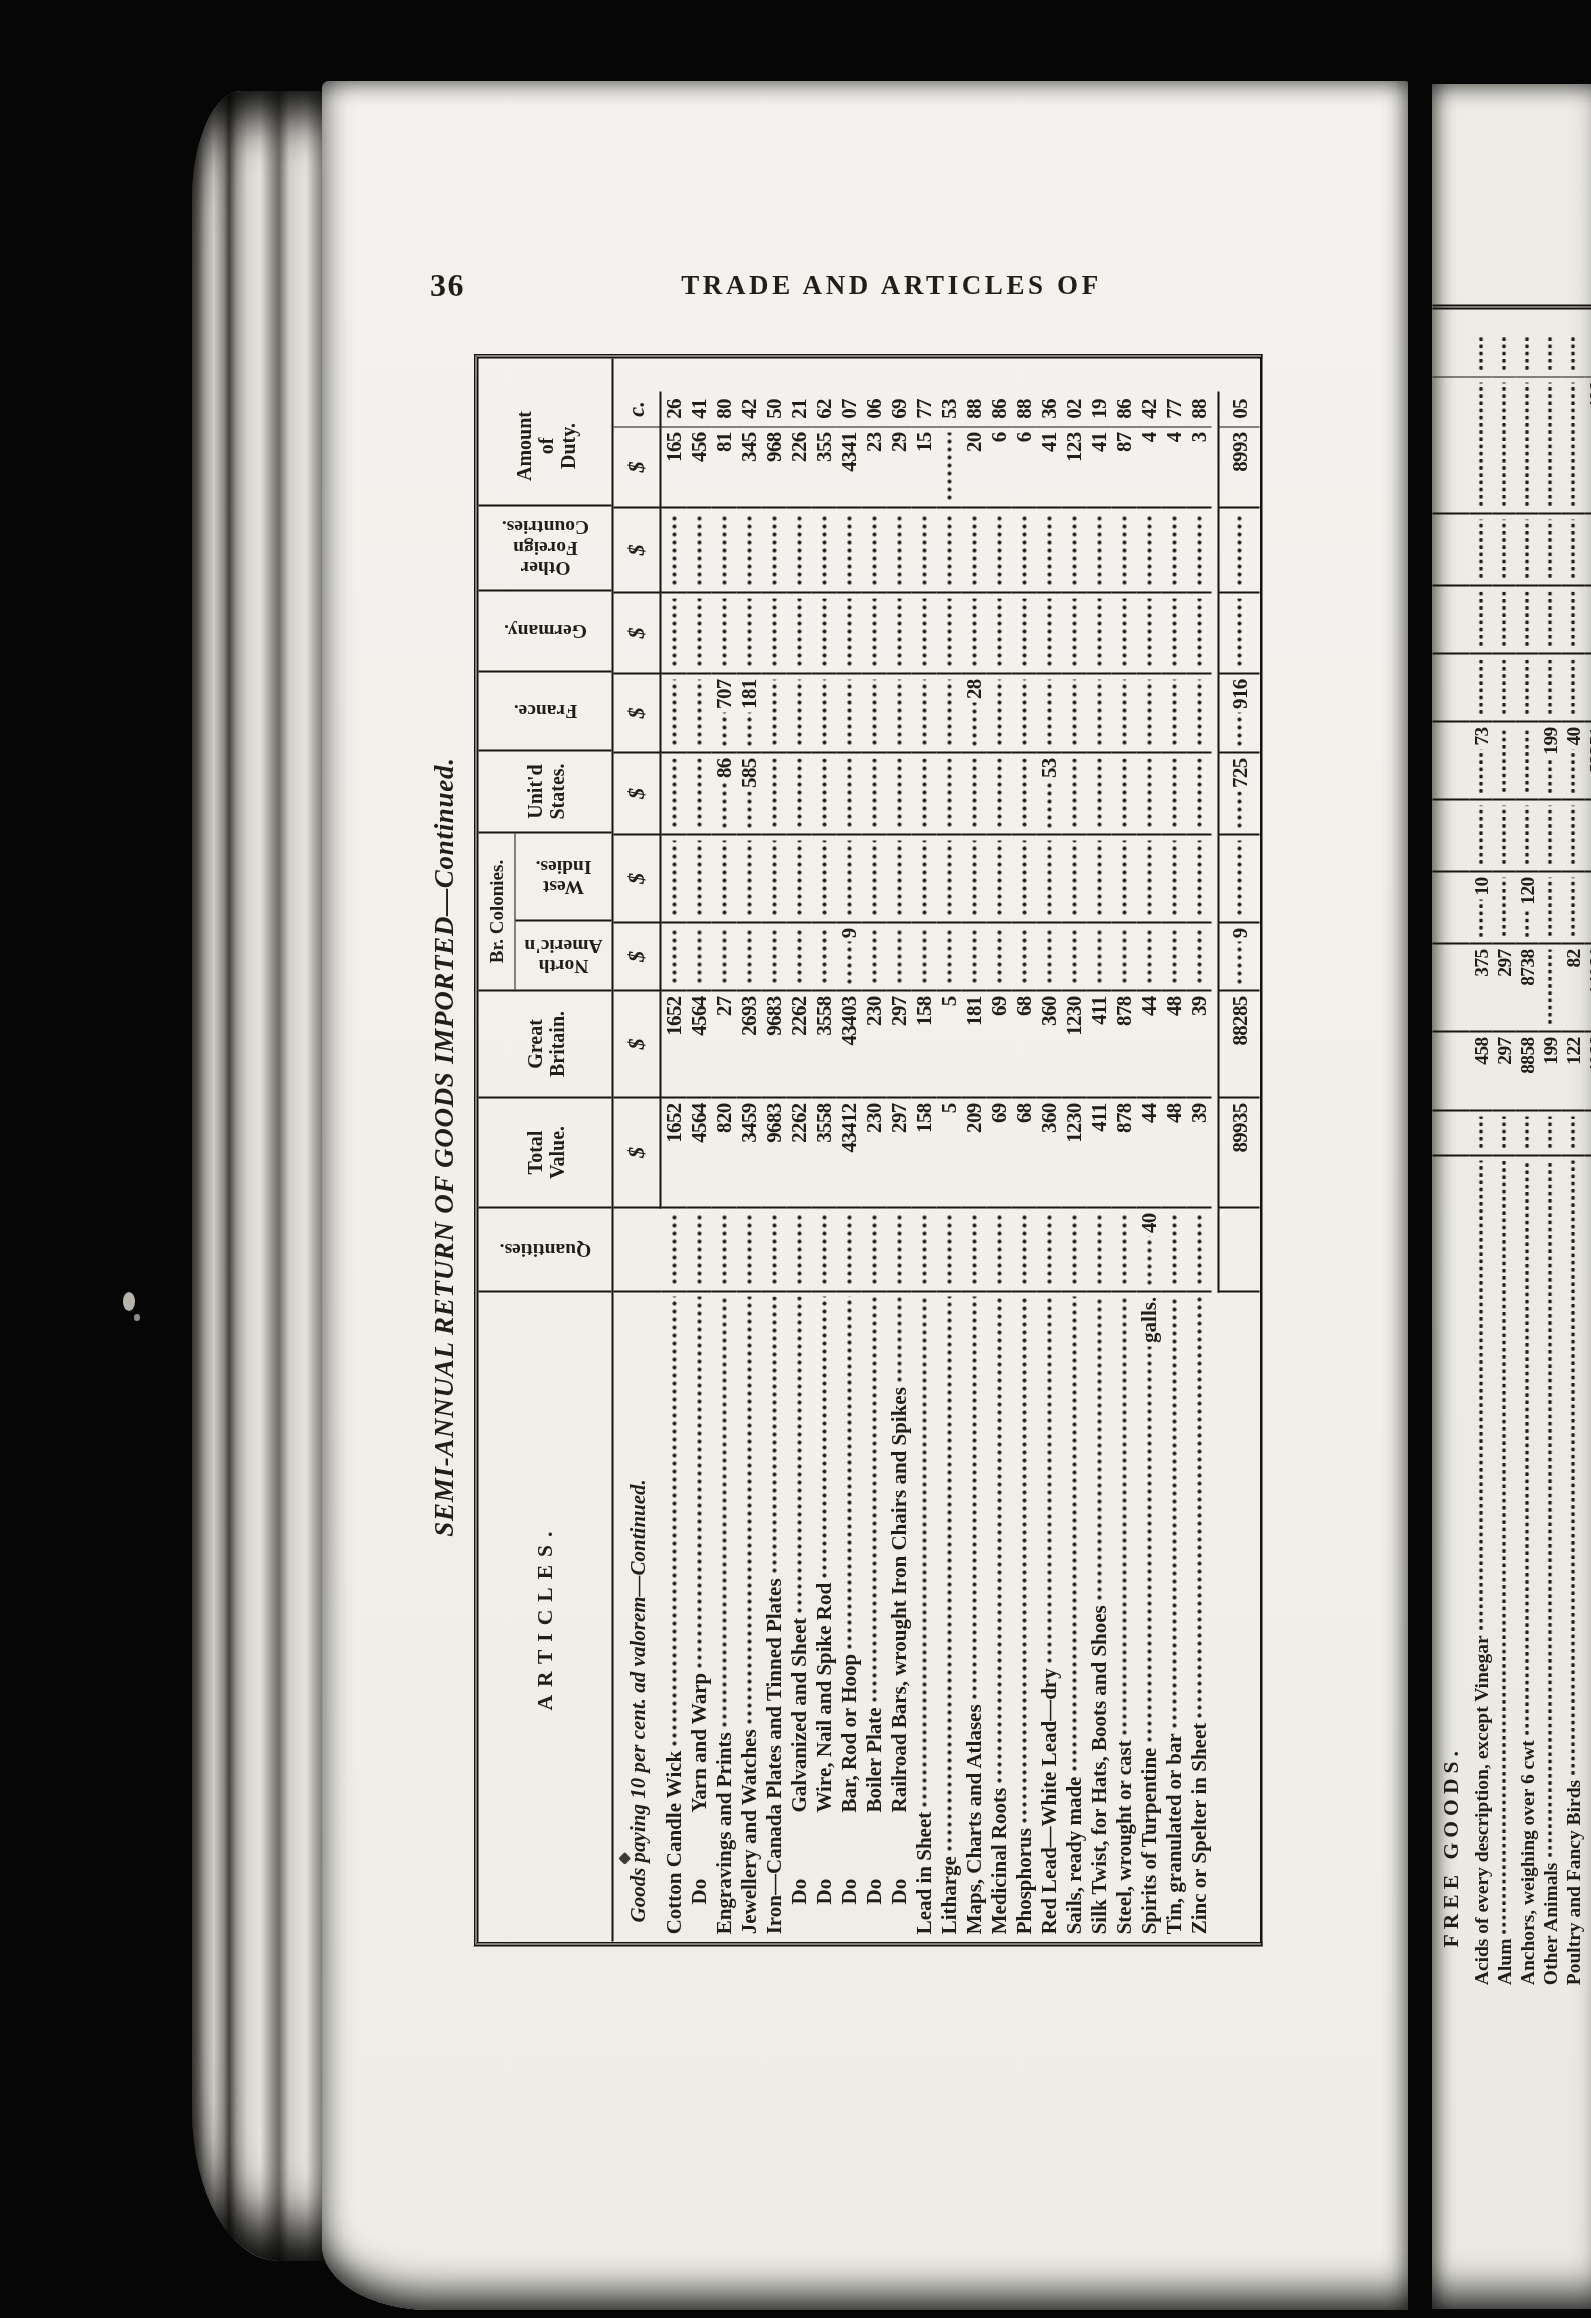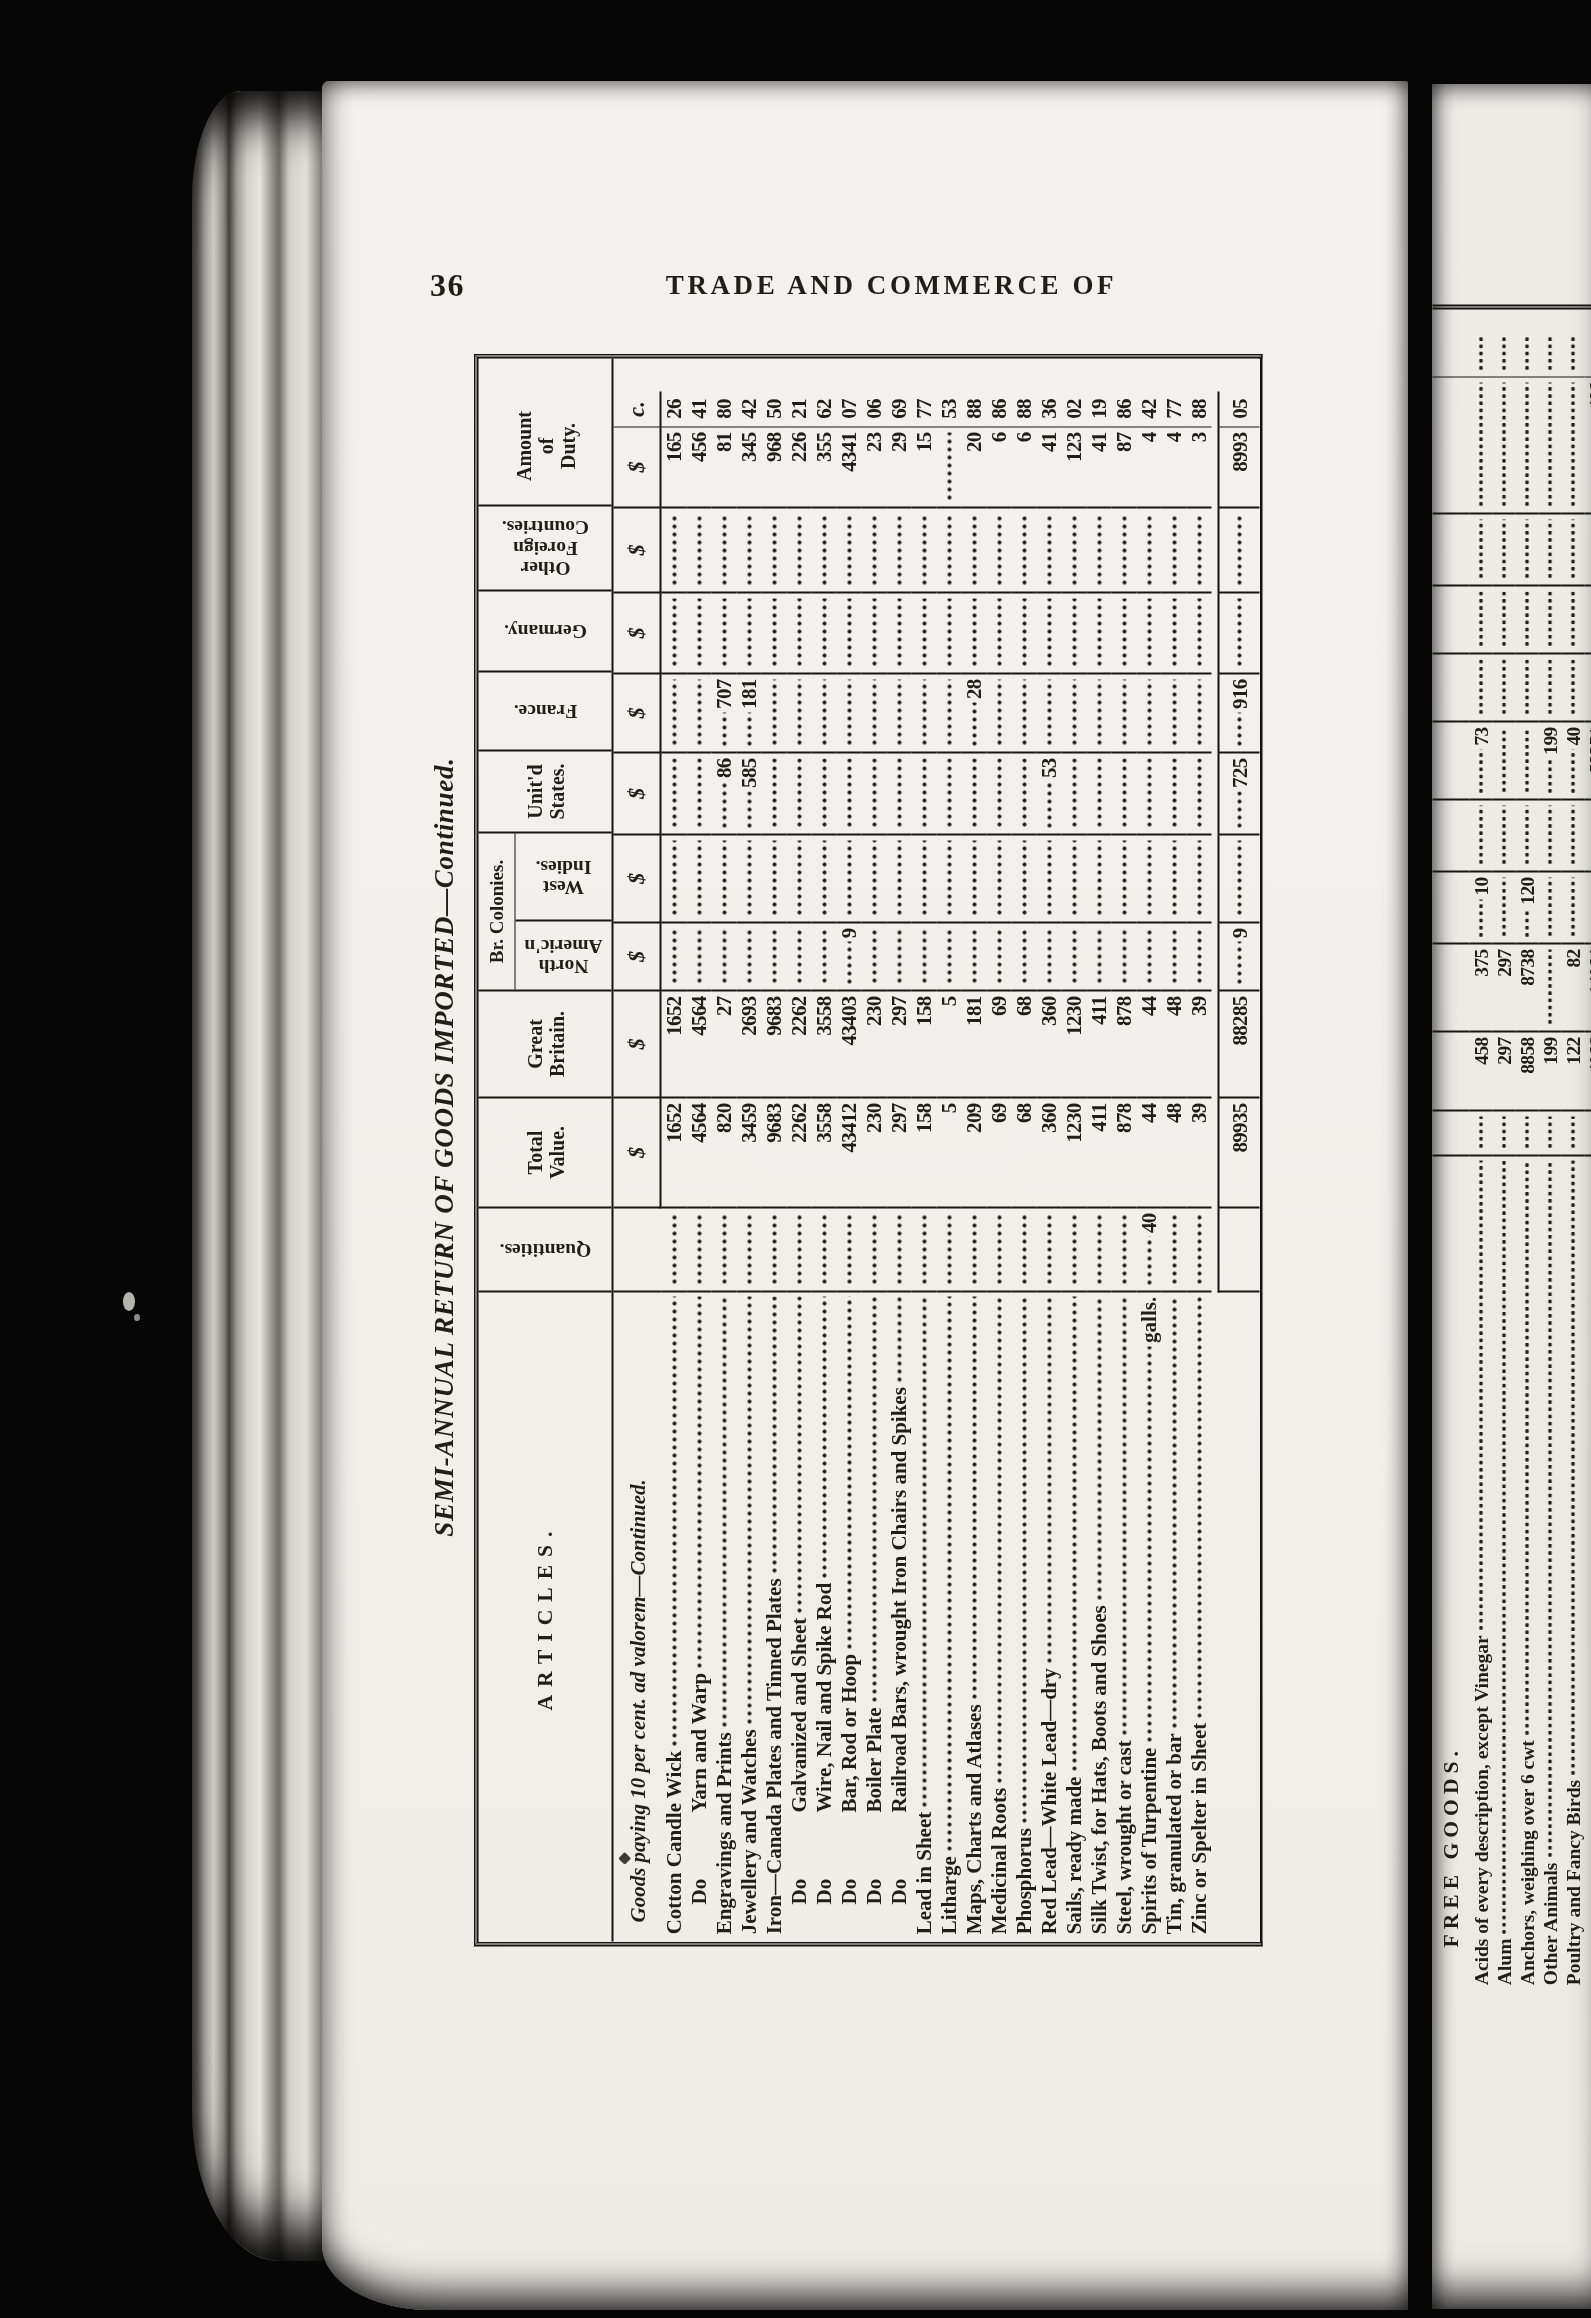--- a/index.html
+++ b/index.html
@@ -112,21 +112,21 @@
 </style>
 </head>
 <body>
 
 <div class="edge-strips"></div>
 <div class="speck-a"></div>
 <div class="speck-b"></div>
 
 <div class="page-main">
   <div class="pgnum" style="position:absolute;left:108px;top:186px;">36</div>
-  <div class="runtitle" style="position:absolute;left:216px;top:189px;">TRADE AND COMMERCE OF</div>
+  <div class="runtitle" style="position:absolute;left:216px;top:189px;">TRADE AND ARTICLES OF</div>
 
   <div class="rotwrap" id="main-rot">
     <div class="scan-title">SEMI-ANNUAL RETURN OF GOODS IMPORTED—Continued.</div>
 
     <div class="tframe">
 
       <div class="trow hrow">
         <div class="cell hcell c-art">
           <div class="hlab artlab">ARTICLES.</div>
         </div>

